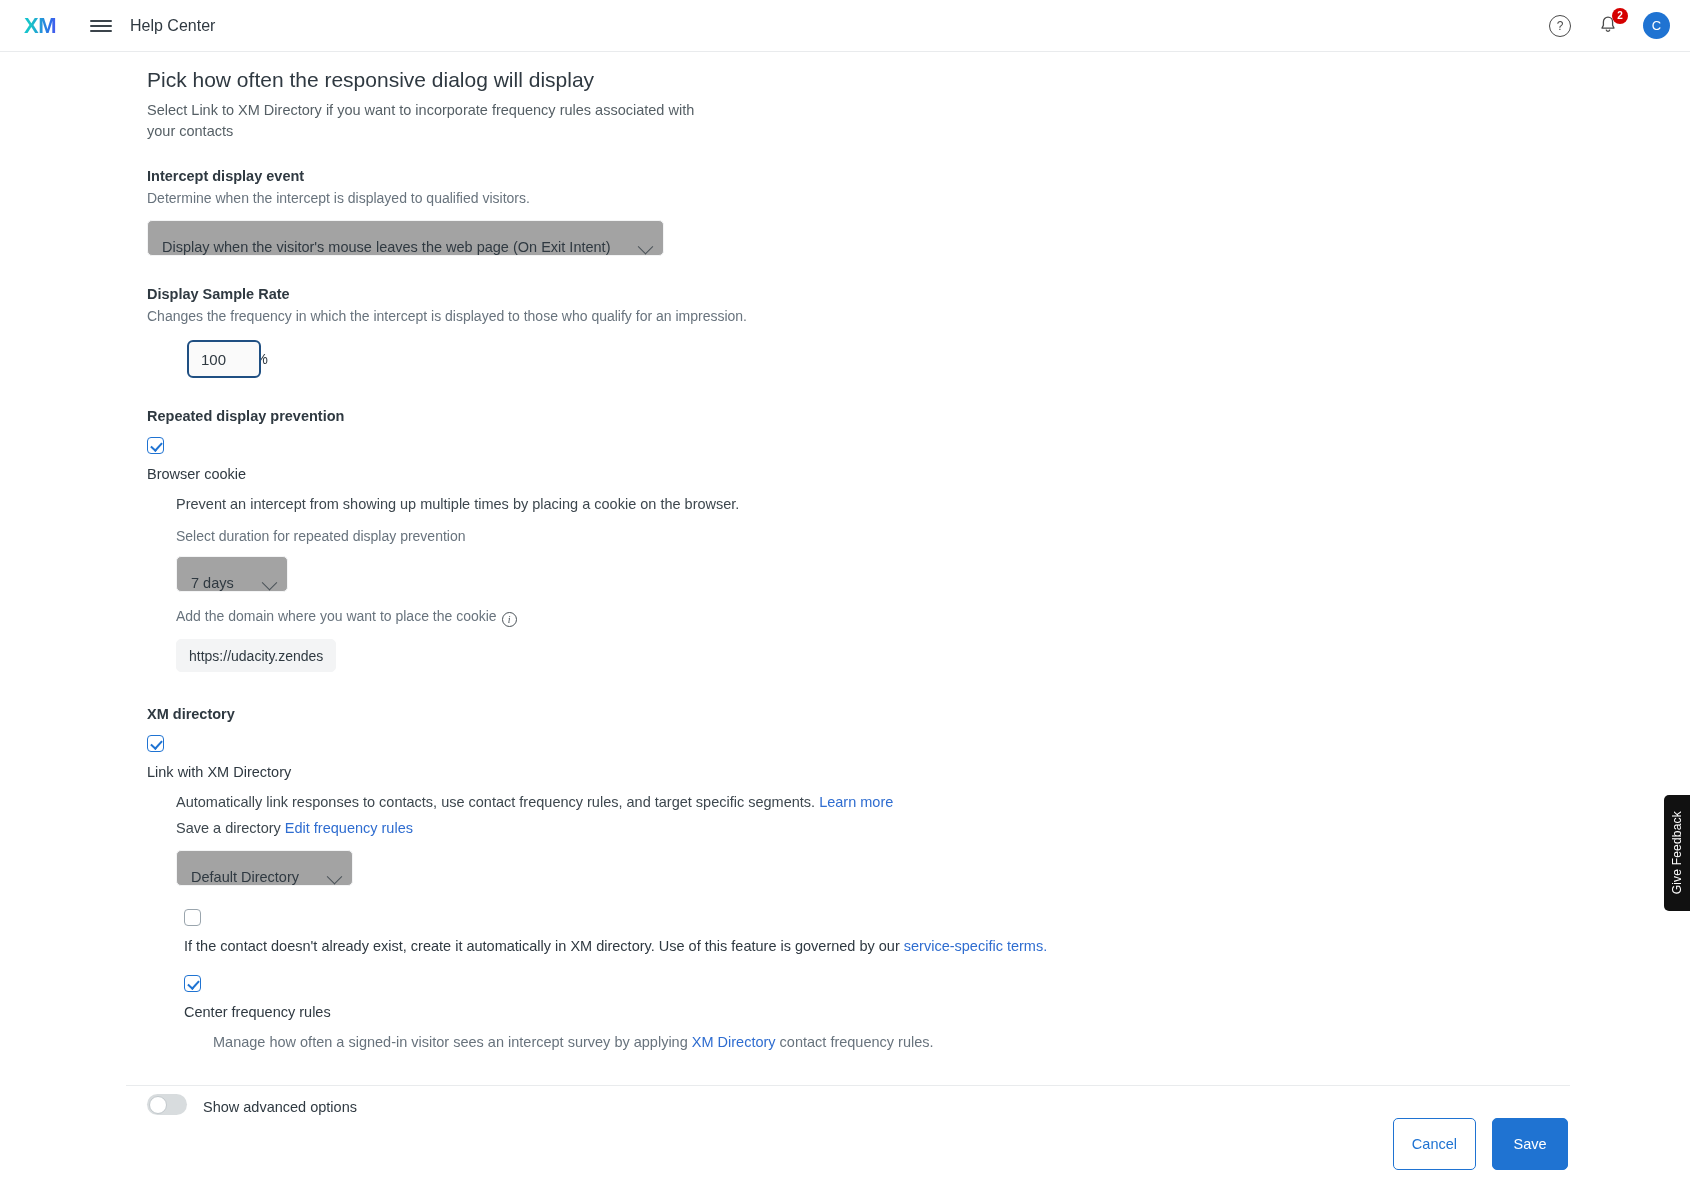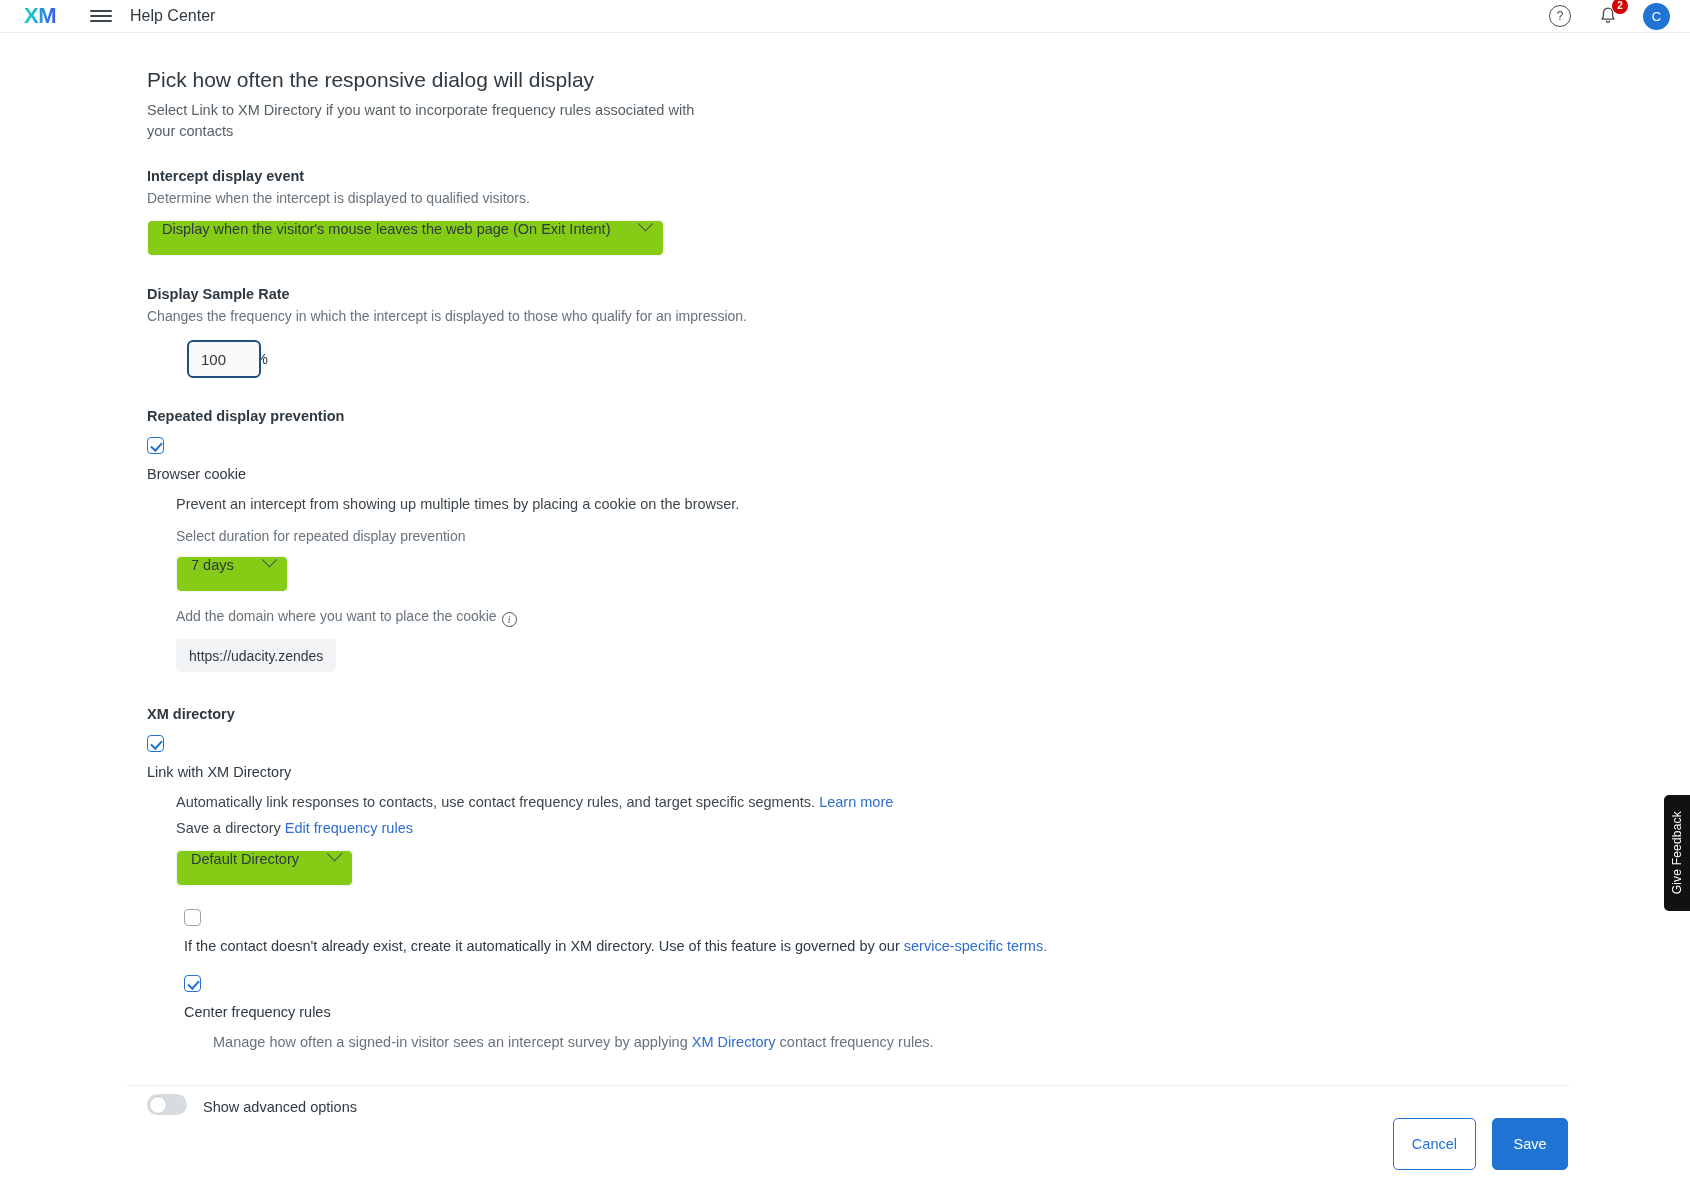--- a/index.html
+++ b/index.html
@@ -12,21 +12,21 @@
     font-family: "Liberation Sans", sans-serif;
     color: #2f3941;
     overflow: hidden;
   }
 
   
   .topbar {
     position: absolute;
     top: 0; left: 0;
     width: 1690px;
-    height: 33px;
+    height: 52px;
     background: #ffffff;
     border-bottom: 1px solid #e9ebed;
     display: flex;
     align-items: center;
   }
   .brand-logo {
     margin-left: 18px;
     width: 44px;
     height: 24px;
     display: flex;
@@ -145,23 +145,23 @@
     margin: 12px 0 6px 0;
   }
   .section-desc {
     font-size: 14px;
     color: #68737d;
     margin: 0 0 14px 0;
   }
 
   .select-box {
     display: inline-flex;
-    align-items: flex-start;
+    align-items: flex-end;
     gap: 30px;
-    background: #84cc16;
+    background: #a3a3a3;
     border: 1px solid #f3f4f5;
     border-radius: 5px;
     height: 36px;
     padding: 0 12px 0 14px;
     font-size: 14.5px;
     color: #2f3941;
     cursor: pointer;
     white-space: nowrap;
   }
   .chev {

